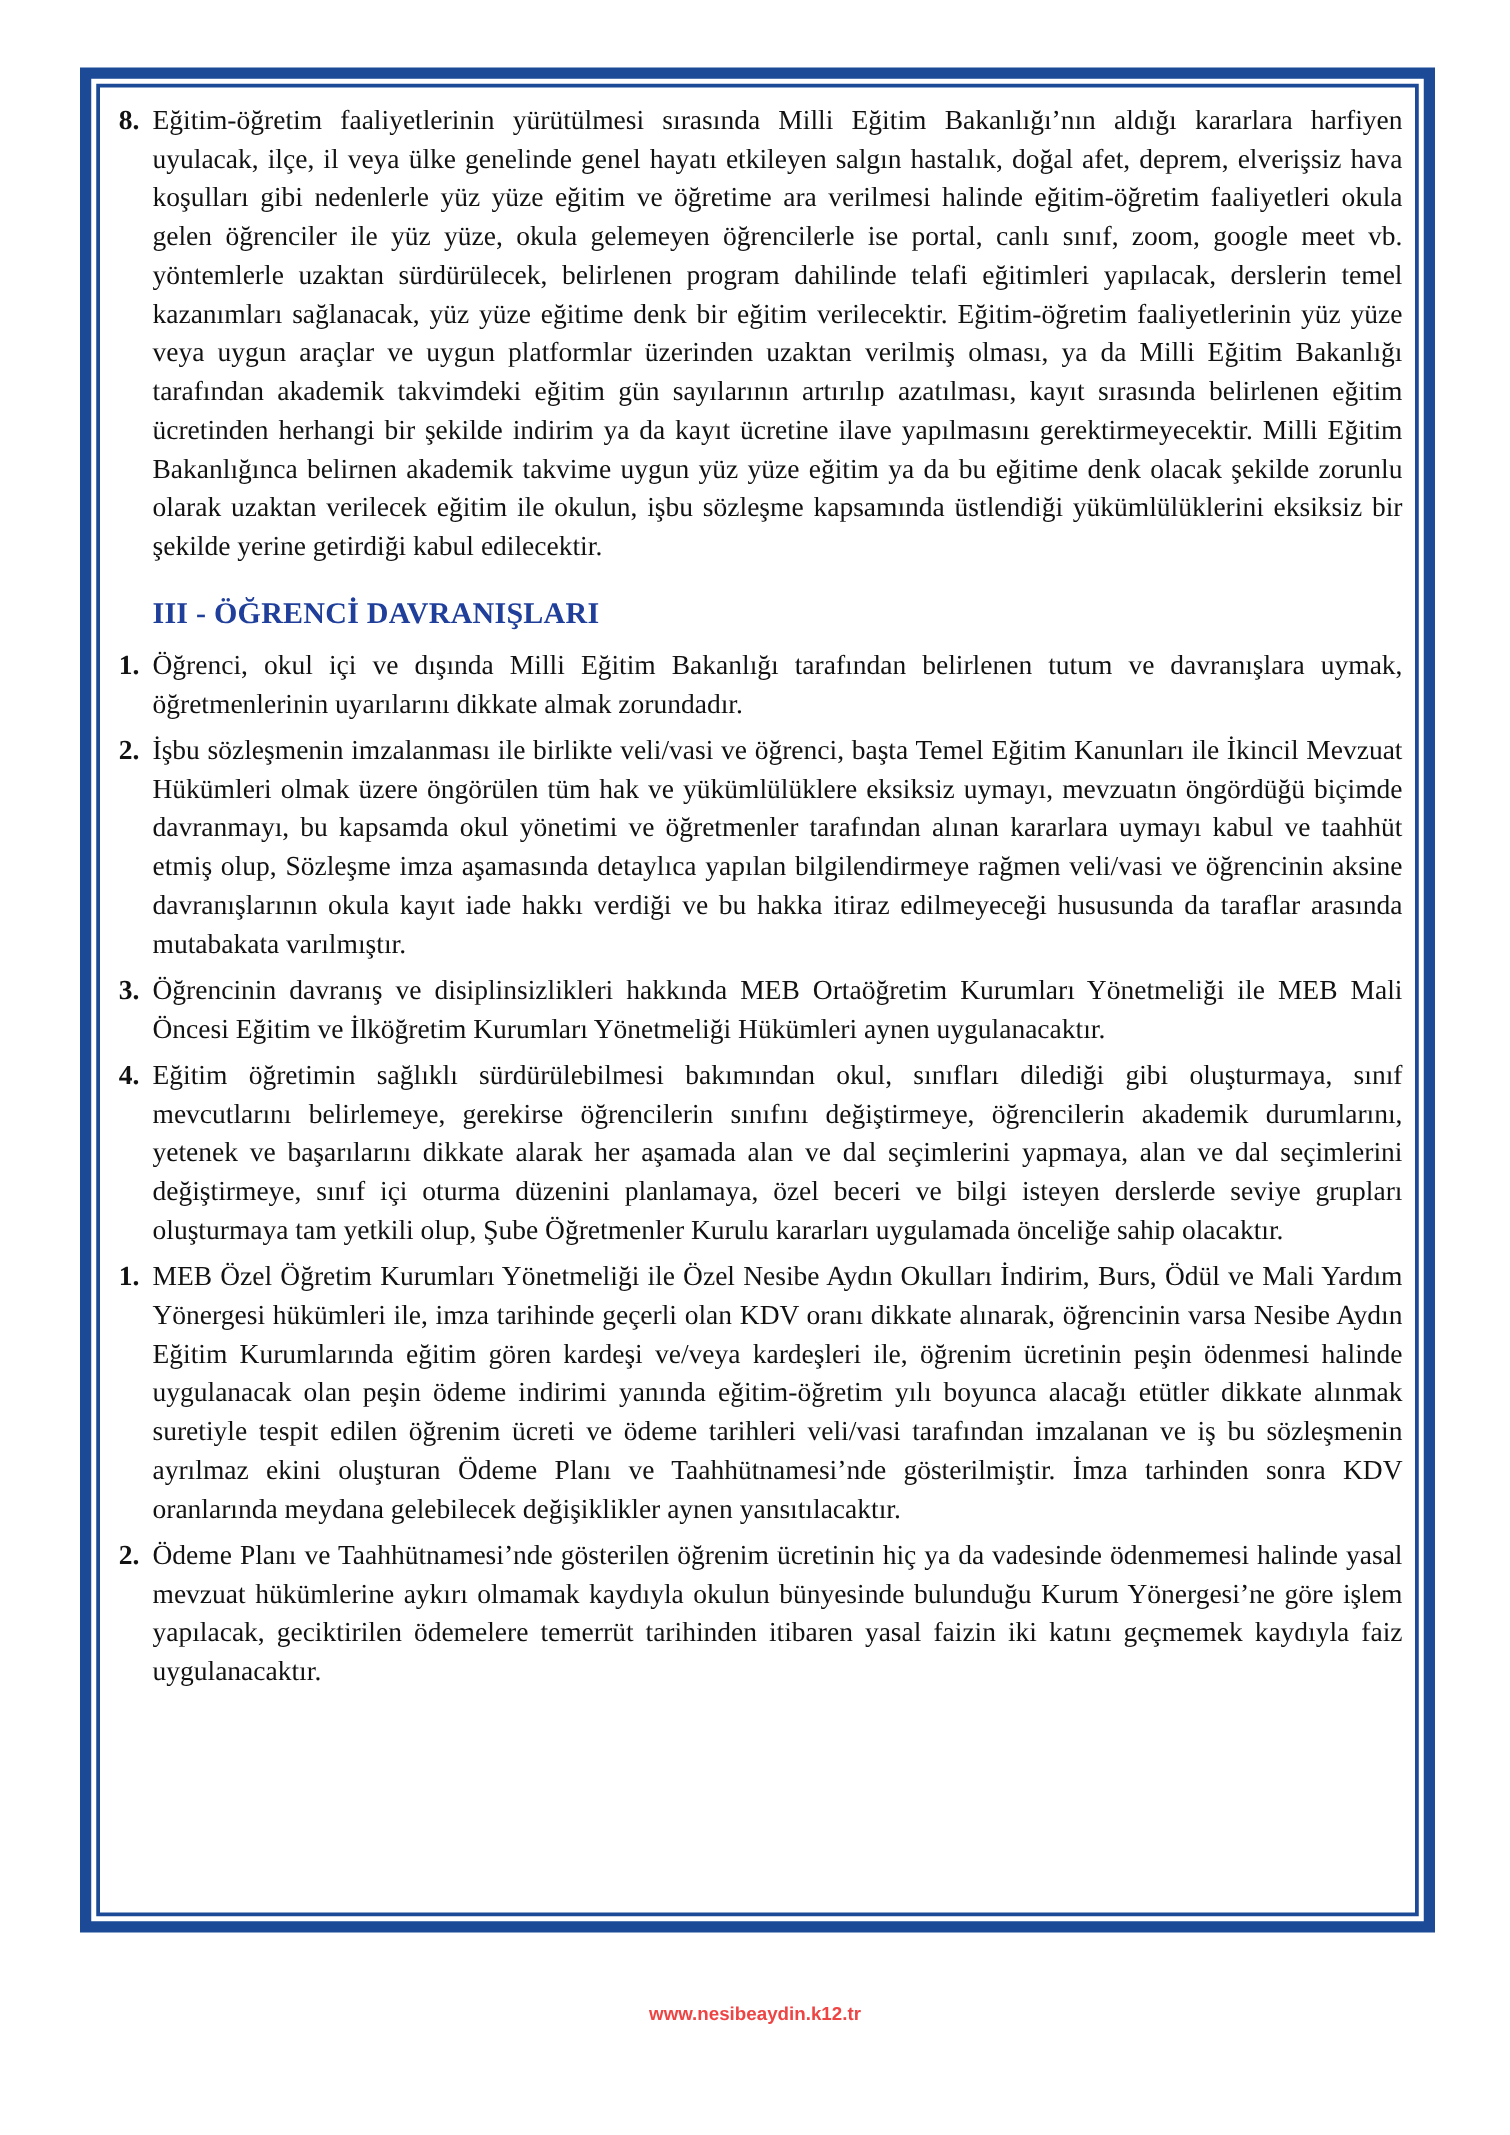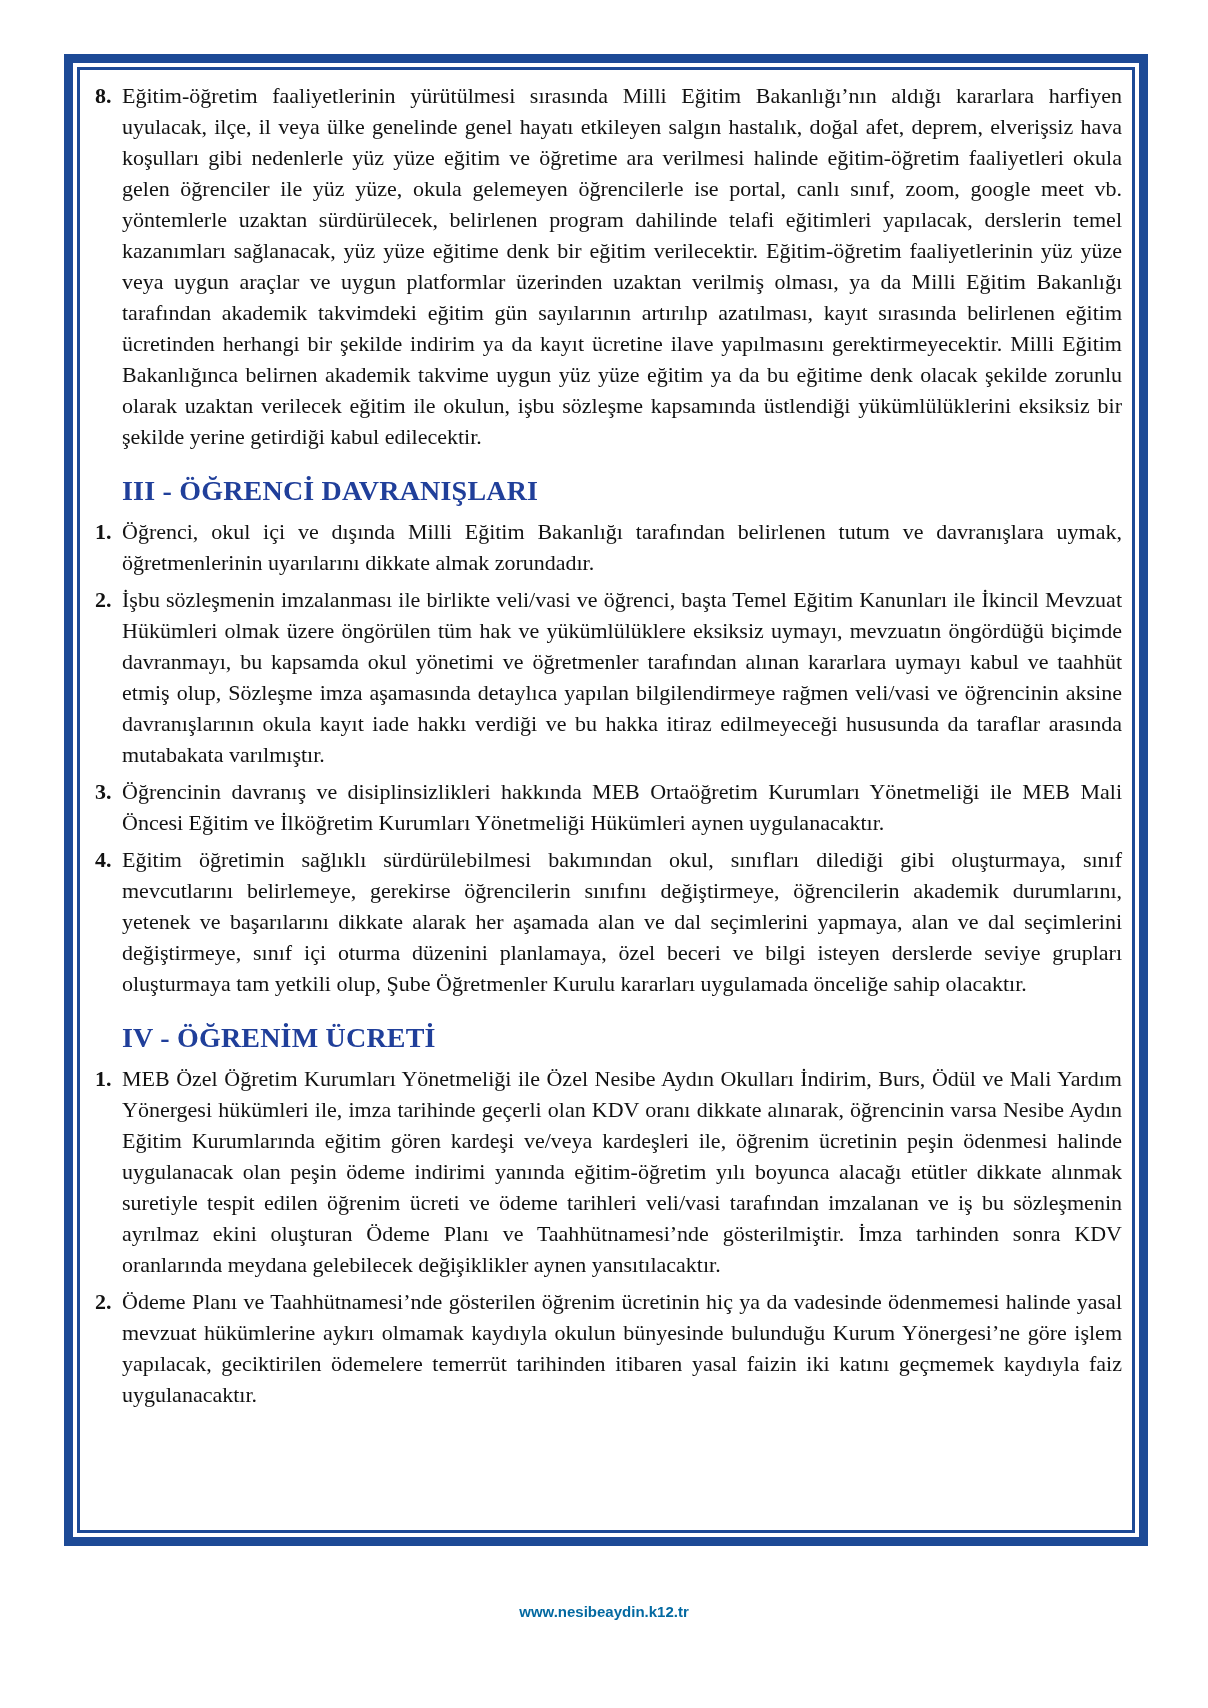--- a/index.html
+++ b/index.html
@@ -46,38 +46,38 @@
     flex: 0 0 27px;
     font-weight: bold;
   }
   .doc-item .txt {
     flex: 1;
     text-align: justify;
     font-family: Liberation Serif, serif;
   }
   .section-heading {
     margin: 24px 0 10px 27px;
-    font-size: 28px;
+    font-size: 24px;
     line-height: 30px;
     font-weight: bold;
     color: #203f9a;
     letter-spacing: 0.2px;
   }
   .footer {
     position: absolute;
     left: 0;
     top: 1603px;
     width: 100%;
     text-align: center;
   }
   .footer-url {
     font-family: "Liberation Sans", sans-serif;
     font-weight: bold;
     font-size: 15px;
-    color: #0369a1;
+    color: #ef4444;
     text-decoration: none;
   }
 </style>
 </head>
 <body>
 
 <div class="frame-outer">
   <div class="frame-inner">
 
     <div class="doc-item">
@@ -97,21 +97,20 @@
     </div>
     <div class="doc-item">
       <span class="num">3.</span>
       <div class="txt">Öğrencinin davranış ve disiplinsizlikleri hakkında MEB Ortaöğretim Kurumları Yönetmeliği ile MEB Mali Öncesi Eğitim ve İlköğretim Kurumları Yönetmeliği Hükümleri aynen uygulanacaktır.</div>
     </div>
     <div class="doc-item">
       <span class="num">4.</span>
       <div class="txt">Eğitim öğretimin sağlıklı sürdürülebilmesi bakımından okul, sınıfları dilediği gibi oluşturmaya, sınıf mevcutlarını belirlemeye, gerekirse öğrencilerin sınıfını değiştirmeye, öğrencilerin akademik durumlarını, yetenek ve başarılarını dikkate alarak her aşamada alan ve dal seçimlerini yapmaya, alan ve dal seçimlerini değiştirmeye, sınıf içi oturma düzenini planlamaya, özel beceri ve bilgi isteyen derslerde seviye grupları oluşturmaya tam yetkili olup, Şube Öğretmenler Kurulu kararları uygulamada önceliğe sahip olacaktır.</div>
     </div>
 
-    <div class="section-heading">IV - ÖĞRENİM ÜCRETİ</div>
 
     <div class="doc-item">
       <span class="num">1.</span>
       <div class="txt">MEB Özel Öğretim Kurumları Yönetmeliği ile Özel Nesibe Aydın Okulları İndirim, Burs, Ödül ve Mali Yardım Yönergesi hükümleri ile, imza tarihinde geçerli olan KDV oranı dikkate alınarak, öğrencinin varsa Nesibe Aydın Eğitim Kurumlarında eğitim gören kardeşi ve/veya kardeşleri ile, öğrenim ücretinin peşin ödenmesi halinde uygulanacak olan peşin ödeme indirimi yanında eğitim-öğretim yılı boyunca alacağı etütler dikkate alınmak suretiyle tespit edilen öğrenim ücreti ve ödeme tarihleri veli/vasi tarafından imzalanan ve iş bu sözleşmenin ayrılmaz ekini oluşturan Ödeme Planı ve Taahhütnamesi’nde gösterilmiştir. İmza tarhinden sonra KDV oranlarında meydana gelebilecek değişiklikler aynen yansıtılacaktır.</div>
     </div>
     <div class="doc-item">
       <span class="num">2.</span>
       <div class="txt">Ödeme Planı ve Taahhütnamesi’nde gösterilen öğrenim ücretinin hiç ya da vadesinde ödenmemesi halinde yasal mevzuat hükümlerine aykırı olmamak kaydıyla okulun bünyesinde bulunduğu Kurum Yönergesi’ne göre işlem yapılacak, geciktirilen ödemelere temerrüt tarihinden itibaren yasal faizin iki katını geçmemek kaydıyla faiz uygulanacaktır.</div>
     </div>
 

